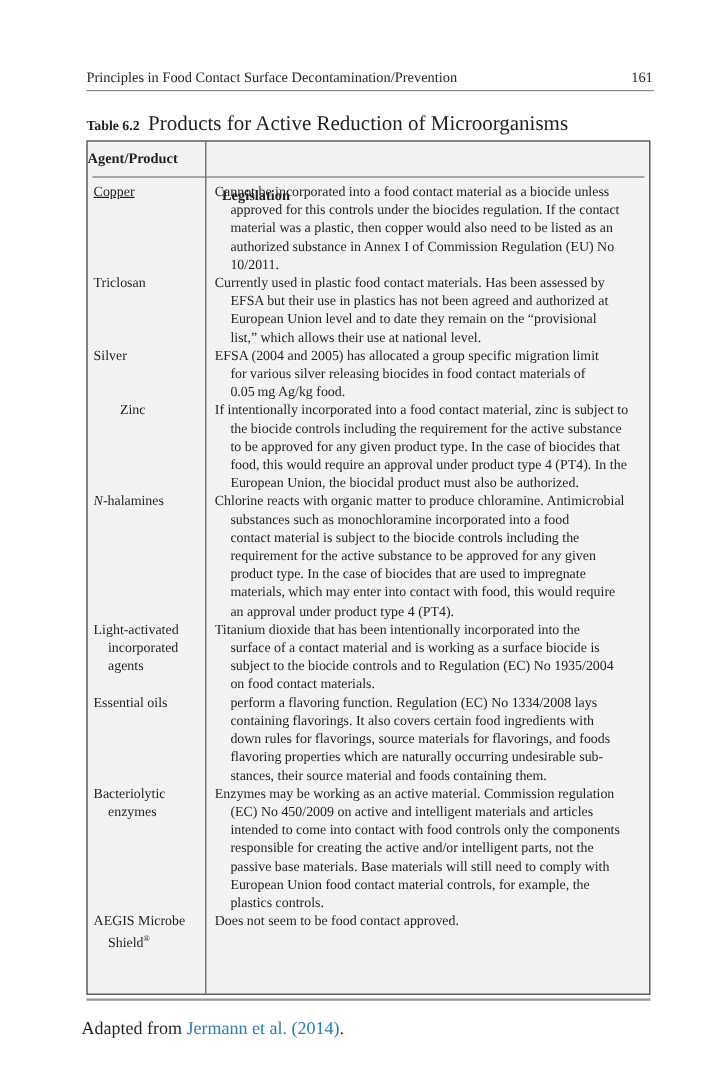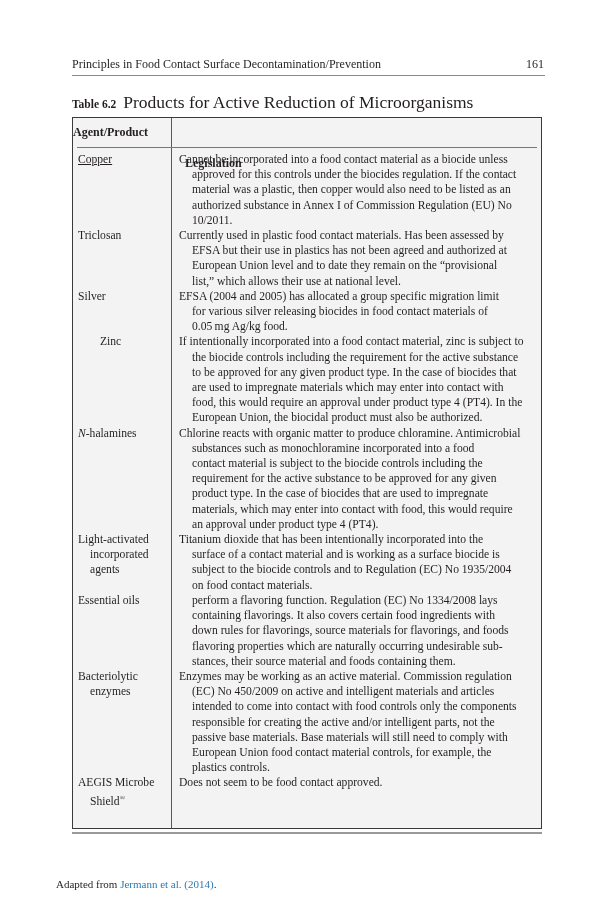--- a/index.html
+++ b/index.html
@@ -18,21 +18,21 @@
   .hdr.c1 { left: 0; } .hdr.c2 { left: 112px; margin-top: 31px; }
   .hdr-rule { position: absolute; left: 4px; right: 4px; top: 29px; height: 1px; background: #777; }
   .rows { position: absolute; left: 0; top: 34px; right: 0; }
   .row { display: flex; font-size: 11.6px; line-height: 15.2px; }
   .agent { width: 98px; padding-left: 5px; box-sizing: border-box; text-indent: 0; }
   .agent .l2 { display: block; padding-left: 12px; }
   .leg { width: 368px; padding-left: 8px; box-sizing: border-box; }
   .leg .ln { display: block; white-space: nowrap; }
   .leg .ln.ind { padding-left: 13px; }
   .bottom-rule { position: absolute; left: 72px; top: 832px; width: 470px; height: 2px; background: #9a9a9a; }
-  .source { position: absolute; left: 56px; top: 850px; font-size: 11px; margin-top: 28px; }
+  .source { position: absolute; left: 68px; top: 850px; font-size: 15px; }
   .source a { color: #2a7ab0; text-decoration: none; }
   sup { font-size: 7px; }
 </style>
 </head>
 <body>
 
 <div class="running-head">
   <span>Principles in Food Contact Surface Decontamination/Prevention</span>
   <span>161</span>
 </div>
@@ -83,21 +83,20 @@
         </div>
       </div>
       <div class="row">
         <div class="agent">
           <span style="display: block; margin-left: 22px;"><span>Zinc</span></span>
         </div>
         <div class="leg">
           <span class="ln">If intentionally incorporated into a food contact material, zinc is subject to</span>
           <span class="ln ind">the biocide controls including the requirement for the active substance</span>
           <span class="ln ind">to be approved for any given product type. In the case of biocides that</span>
-          <span class="ln ind">are used to impregnate materials which may enter into contact with</span>
           <span class="ln ind">food, this would require an approval under product type 4 (PT4). In the</span>
           <span class="ln ind">European Union, the biocidal product must also be authorized.</span>
         </div>
       </div>
       <div class="row">
         <div class="agent"><i>N</i><span>-halamines</span></div>
         <div class="leg">
           <span class="ln">Chlorine reacts with organic matter to produce chloramine. Antimicrobial</span>
           <span class="ln ind">substances such as monochloramine incorporated into a food</span>
           <span class="ln ind">contact material is subject to the biocide controls including the</span>

